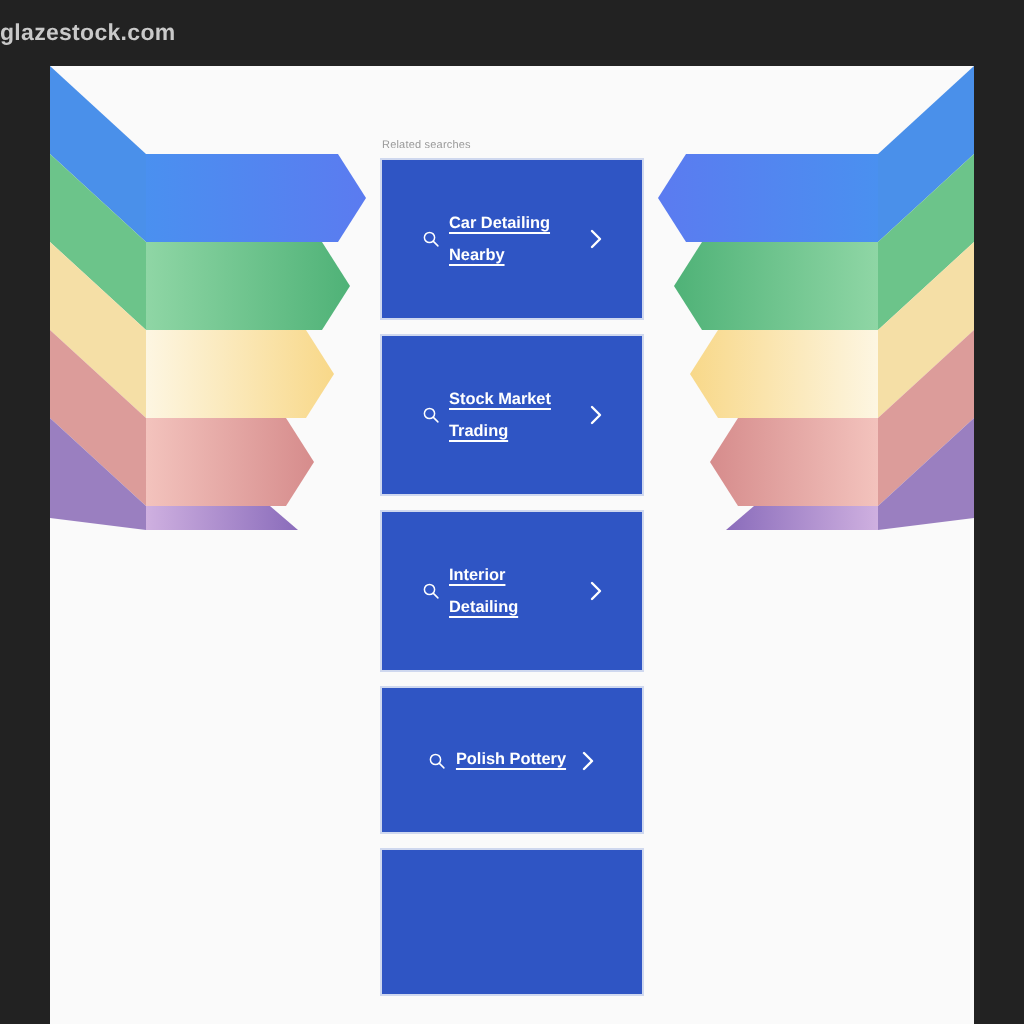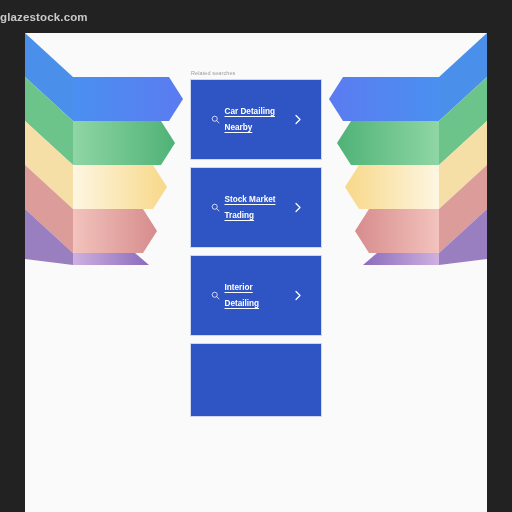--- a/index.html
+++ b/index.html
@@ -241,20 +241,36 @@
           </span>
           <span class="card-text">Interior Detailing</span>
           <span class="chevron-icon">
             <svg width="8" height="11" viewBox="0 0 8 11" xmlns="http://www.w3.org/2000/svg">
               <polyline points="2,1.5 6,5.5 2,9.5" fill="none" stroke="#ffffff" stroke-width="1.2" stroke-linecap="round" stroke-linejoin="round"></polyline>
             </svg>
           </span>
         </div>
       </div>
 
+      <div class="card">
+        <div class="card-inner">
+          <span class="search-icon">
+            <svg width="9" height="9" viewBox="0 0 12 12" xmlns="http://www.w3.org/2000/svg">
+              <circle cx="5" cy="5" r="3.4" fill="none" stroke="#ffffff" stroke-width="1"></circle>
+              <line x1="7.6" y1="7.6" x2="10.6" y2="10.6" stroke="#ffffff" stroke-width="1" stroke-linecap="round"></line>
+            </svg>
+          </span>
+          <span class="card-text">Polish Pottery</span>
+          <span class="chevron-icon">
+            <svg width="8" height="11" viewBox="0 0 8 11" xmlns="http://www.w3.org/2000/svg">
+              <polyline points="2,1.5 6,5.5 2,9.5" fill="none" stroke="#ffffff" stroke-width="1.2" stroke-linecap="round" stroke-linejoin="round"></polyline>
+            </svg>
+          </span>
+        </div>
+      </div>
 
 
       <div class="card">
         <div class="card-inner">
           <span class="card-text"></span>
         </div>
       </div>
 
     </div>
   </div>

